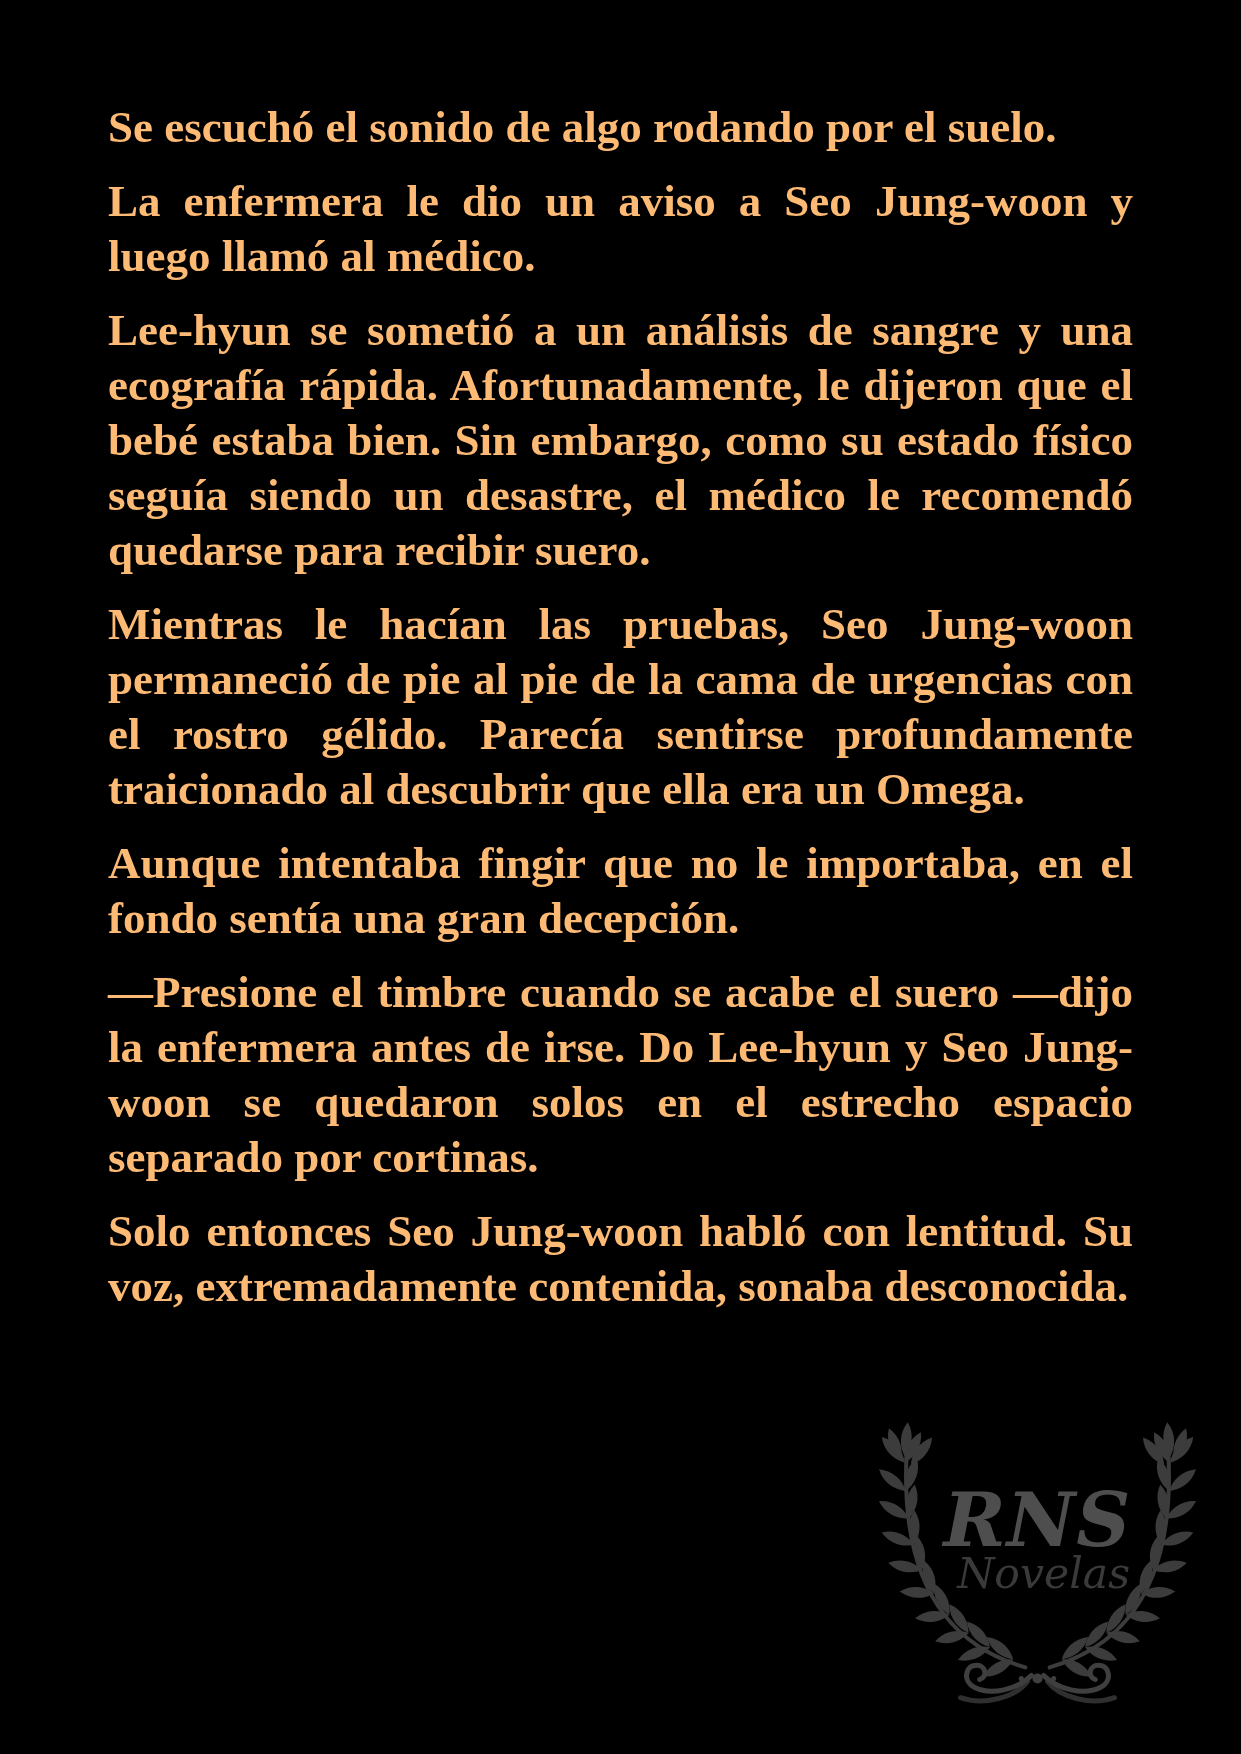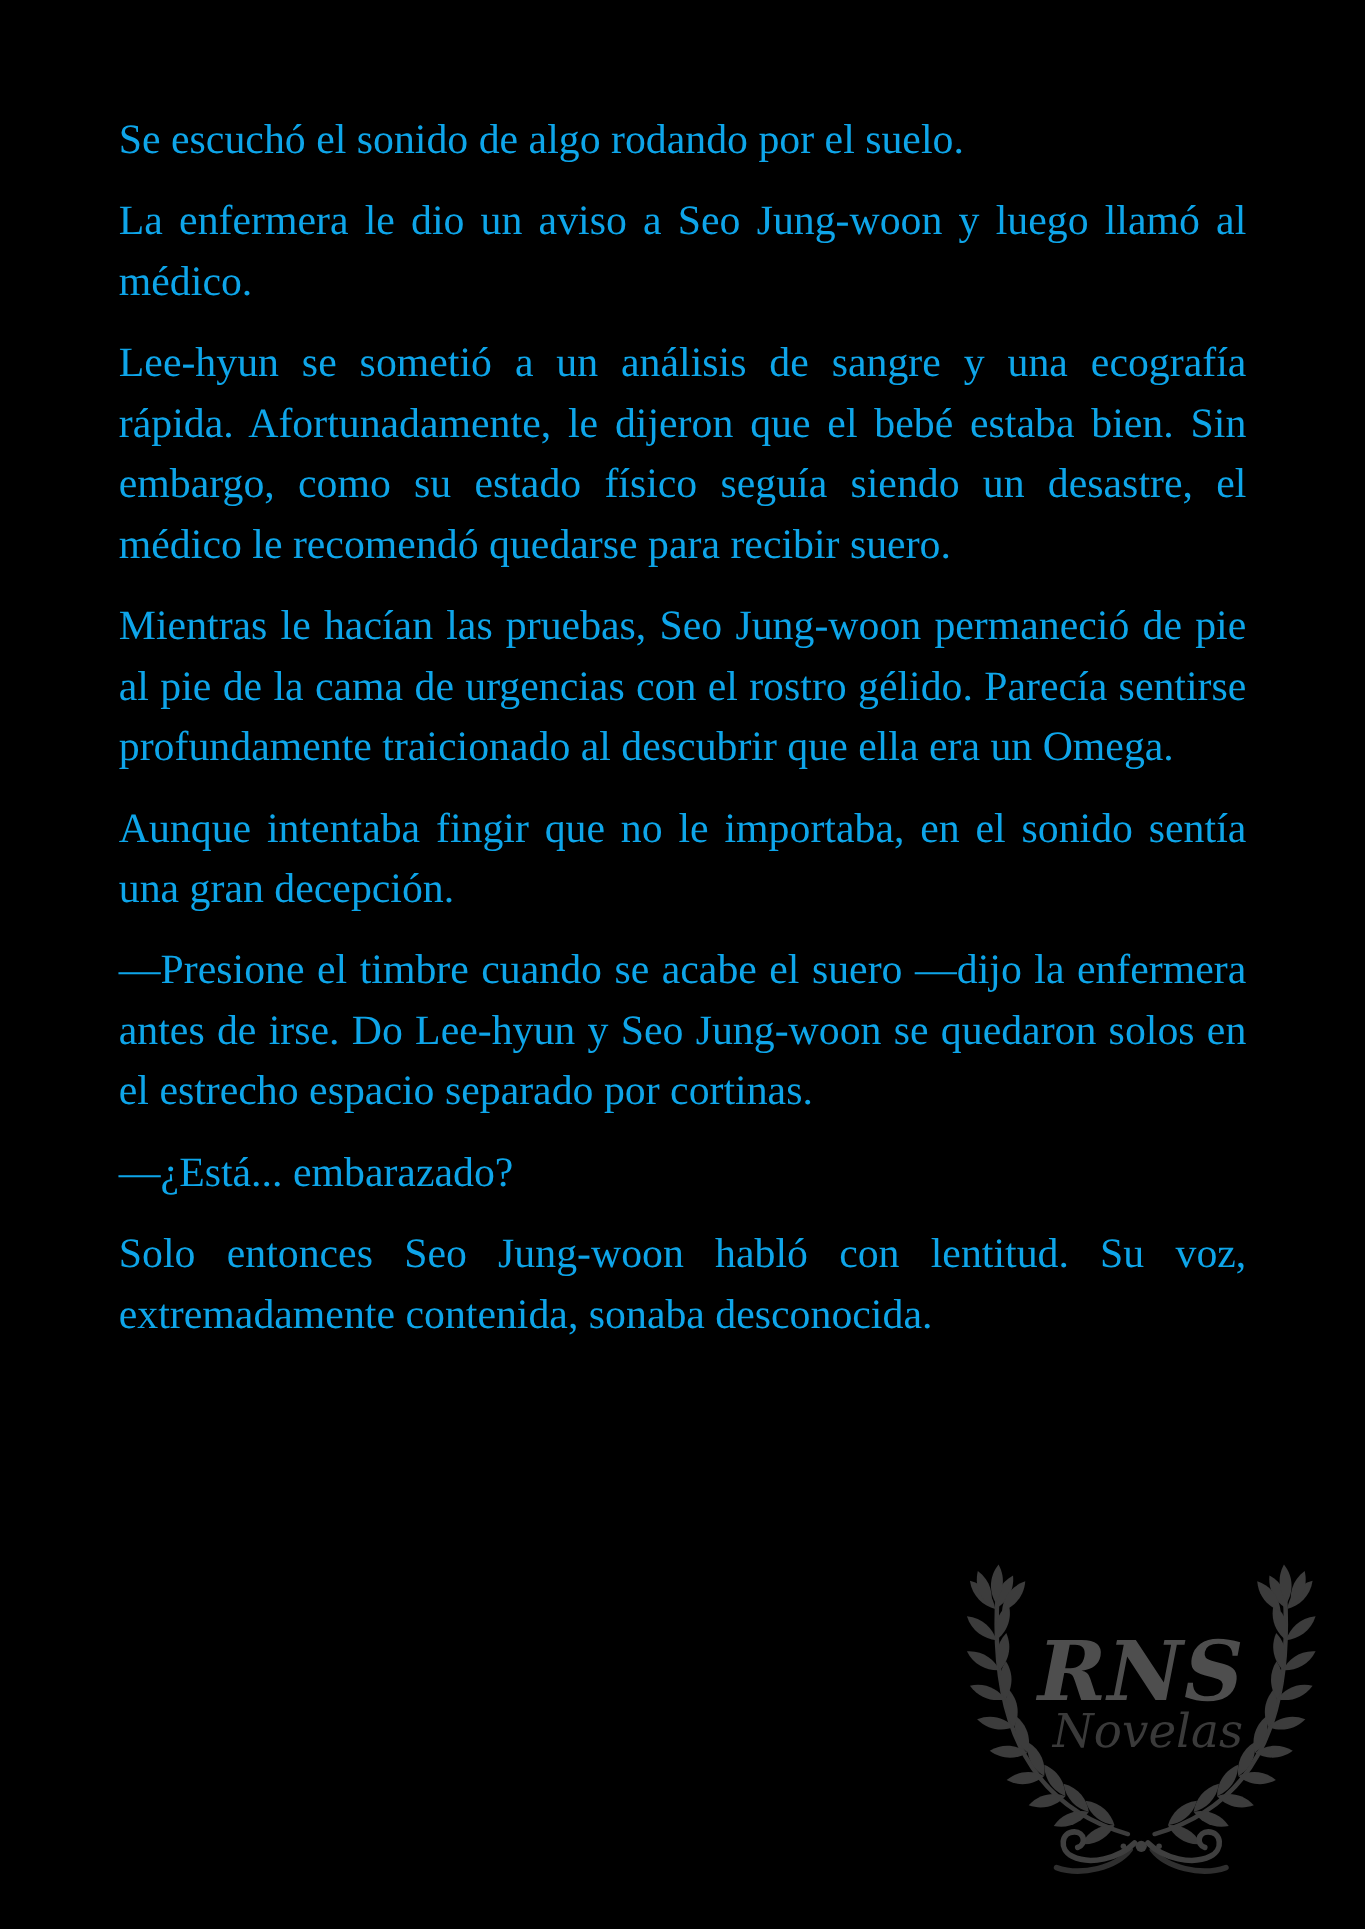--- a/index.html
+++ b/index.html
@@ -17,25 +17,26 @@
   }
   .content {
     position: absolute;
     left: 108px;
     top: 100px;
     width: 1025px;
     z-index: 1;
   }
   .content p {
     margin: 0 0 19px 0;
-    font-size: 38px;
+    font-size: 45px;
     line-height: 55px;
-    color: #0ea5e9;
+    color: #fdba74;
     text-align: justify;
     text-justify: inter-word;
+    font-weight: bold;
   }
   .content p.italic {
     font-style: italic;
   }
   .watermark {
     position: absolute;
     left: 845px;
     top: 1412px;
     width: 385px;
     height: 310px;
@@ -117,19 +118,18 @@
       <text class="wm-subtitle" x="196" y="174" text-anchor="middle" font-size="42" fill="#3a3a3a">Novelas</text>
       <text class="wm-initials" x="190" y="132" text-anchor="middle" font-size="74" letter-spacing="1" fill="#4e4e4e">RNS</text>
     </svg>
   </div>
 
   <div class="content">
     <p>Se escuchó el sonido de algo rodando por el suelo.</p>
     <p>La enfermera le dio un aviso a Seo Jung-woon y luego llamó al médico.</p>
     <p>Lee-hyun se sometió a un análisis de sangre y una ecografía rápida. Afortunadamente, le dijeron que el bebé estaba bien. Sin embargo, como su estado físico seguía siendo un desastre, el médico le recomendó quedarse para recibir suero.</p>
     <p>Mientras le hacían las pruebas, Seo Jung-woon permaneció de pie al pie de la cama de urgencias con el rostro gélido. Parecía sentirse profundamente traicionado al descubrir que ella era un Omega.</p>
-    <p>Aunque intentaba fingir que no le importaba, en el sonido sentía una gran decepción.</p>
+    <p>Aunque intentaba fingir que no le importaba, en el fondo sentía una gran decepción.</p>
     <p>—Presione el timbre cuando se acabe el suero —dijo la enfermera antes de irse. Do Lee-hyun y Seo Jung-woon se quedaron solos en el estrecho espacio separado por cortinas.</p>
-    <p>—¿Está... embarazado?</p>
     <p>Solo entonces Seo Jung-woon habló con lentitud. Su voz, extremadamente contenida, sonaba desconocida.</p>
   </div>
 
 </div>
 
 </body></html>

